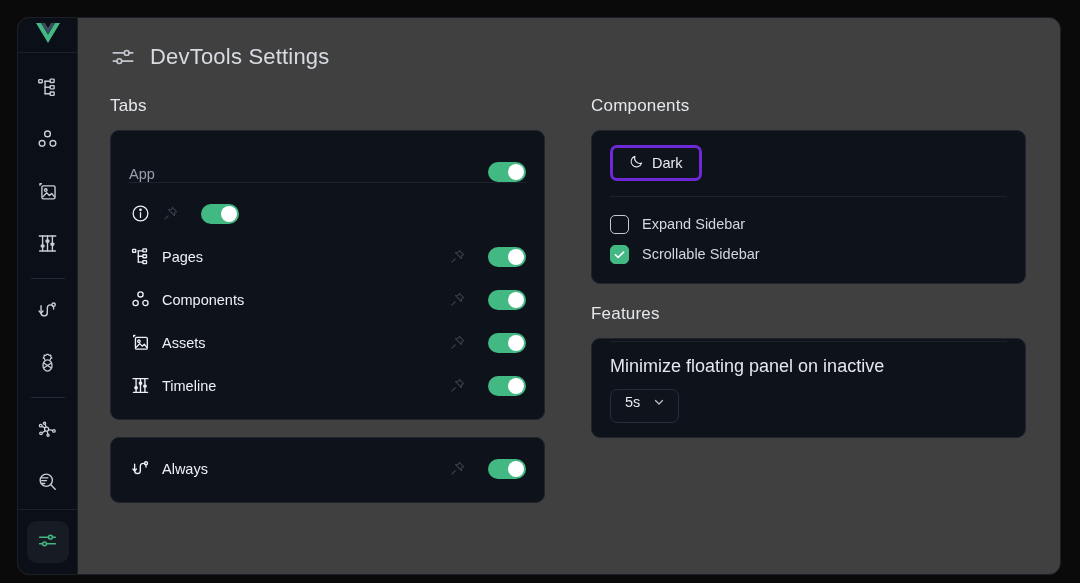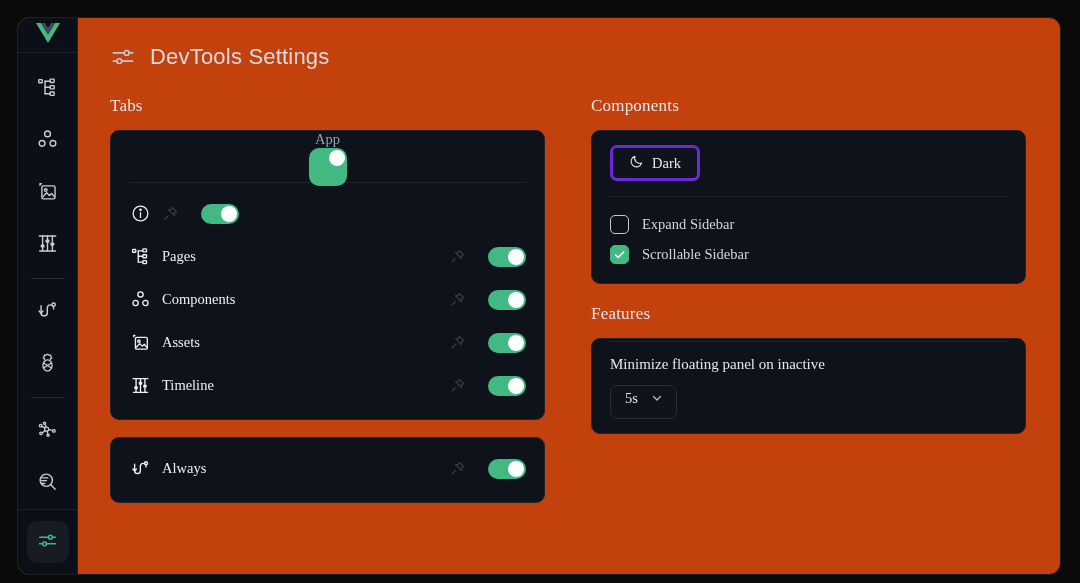--- a/index.html
+++ b/index.html
@@ -6,21 +6,21 @@
   html, body {
     width: 1080px; height: 583px;
     background: #0a0a0a;
     font-family: "Liberation Sans", sans-serif;
     overflow: hidden;
   }
   .app-window {
     position: absolute;
     left: 17px; top: 17px;
     width: 1044px; height: 558px;
-    background: #c2410c;
+    background: #404040;
     border-radius: 12px;
     border: 1px solid #1b1f27;
     display: flex;
     overflow: hidden;
   }
 
   
   .sidebar {
     width: 60px;
     flex: 0 0 60px;
@@ -85,21 +85,20 @@
     color: #d8dce2;
     font-weight: 400;
     letter-spacing: .2px;
   }
   .header-icon { color: #c2c7cf; display:flex; }
 
   .columns {
     display: flex;
     gap: 46px;
     align-items: flex-start;
-    font-family: Liberation Serif, serif;
   }
   .col-left { width: 435px; flex: 0 0 435px; }
   .col-right { width: 435px; flex: 0 0 435px; }
 
   .section-title {
     font-size: 17px;
     color: #e4e7eb;
     font-weight: 400;
     margin-bottom: 14px;
     letter-spacing: .2px;
@@ -107,24 +106,23 @@
 
   .card {
     background: #0d121b;
     border: 1px solid #20242d;
     border-radius: 9px;
     padding: 0 18px;
     margin-bottom: 17px;
   }
 
   .card-head {
-    display: flex; align-items: center; justify-content: space-between;
+    display: flex; align-items: flex-end; justify-content: space-between;
     height: 52px;
     border-bottom: 1px solid #1e222b;
-    flex-direction: column;
   }
   .card-head .label {
     font-size: 14.5px;
     color: #9aa1ab;
   }
   .card-body { padding: 9px 0 12px 0; }
 
   .tab-row {
     display: flex; align-items: center;
     height: 43px;
@@ -199,21 +197,21 @@
   .cbox .tick { display: none; }
   .cbox.checked .tick { display: block; }
   .check-label { font-size: 14.5px; color: #d3d8de; }
 
   .feature-sub {
     padding: 14px 0 0 0;
     border-top: 1px solid #1e222b;
     margin-top: 2px;
   }
   .feature-sub .sub-label {
-    font-size: 15px;
+    font-size: 18px;
     color: #e4e7eb;
     margin-bottom: 12px;
   }
   .select-box {
     display: inline-flex; align-items: center; gap: 12px;
     height: 34px;
     padding: 0 12px 8px 14px;
     border: 1px solid #272c36;
     border-radius: 7px;
     background: #0e131c;

